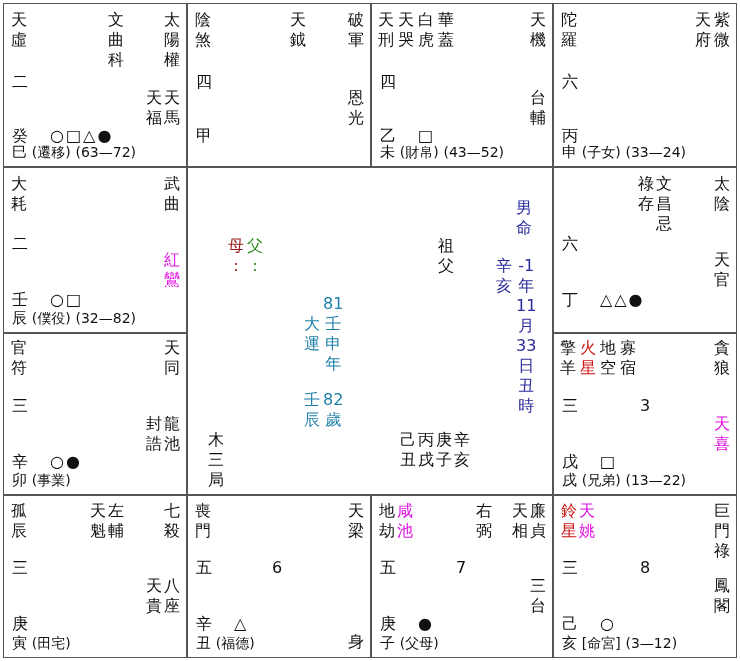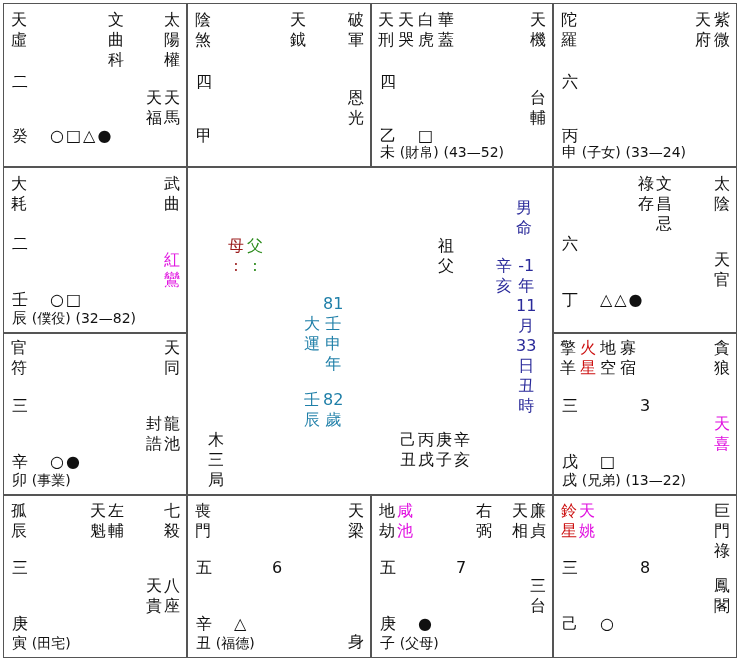--- a/index.html
+++ b/index.html
@@ -61,20 +61,21 @@
       </span>
     </div>
   <div class="v" style="left:142px;top:84px;">
       <span style="display: flex; flex-direction: column; align-items: center;">
         <span>天</span>
         <span>福</span>
       </span>
     </div>
   <div class="stem" style="top:122px;">癸</div>
   <div class="markers" style="left:46px;top:122px;">○□△●</div>
+  <div class="bottom"><span>巳</span> <span class="small">(遷移)</span> <span class="small">(63—72)</span></div>
 </div>
 
 <div class="cell" style="left:187px;top:3px;width:184px;height:164px;">
   <div class="v" style="left:7px;top:6px;">
       <span style="display: flex; flex-direction: column; align-items: center;">
         <span>陰</span>
         <span>煞</span>
       </span>
     </div>
   <div class="v" style="left:102px;top:6px;">
@@ -431,20 +432,21 @@
   <div class="num" style="left:8px;top:62px;">三</div>
   <div class="num" style="left:86px;top:62px;">8</div>
   <div class="v" style="left:160px;top:80px;">
       <span style="display: flex; flex-direction: column; align-items: center;">
         <span>鳳</span>
         <span>閣</span>
       </span>
     </div>
   <div class="stem" style="top:118px;">己</div>
   <div class="markers" style="left:46px;top:118px;">○</div>
+  <div class="bottom"><span>亥</span> <span class="small">[命宮]</span> <span class="small">(3—12)</span></div>
 </div>
 
 <div class="center" style="left:187px;top:167px;width:366px;height:328px;">
   <div class="v brown" style="left:40px;top:68px;">
       <span>母</span>
       <span>:</span>
     </div>
   <div class="v green" style="left:59px;top:68px;">
       <span>父</span>
       <span>:</span>

